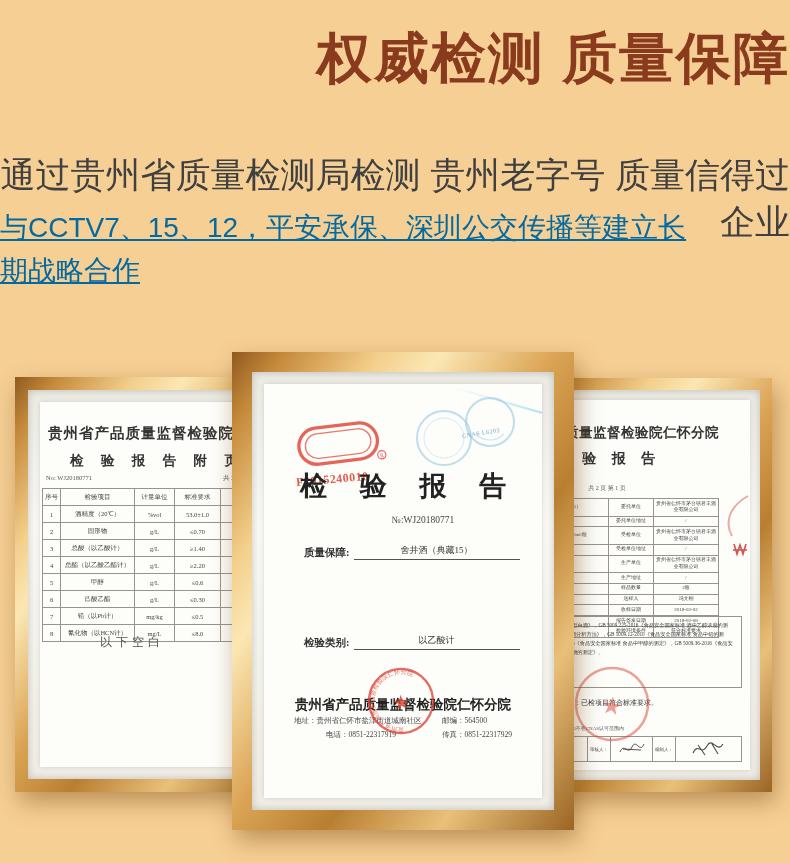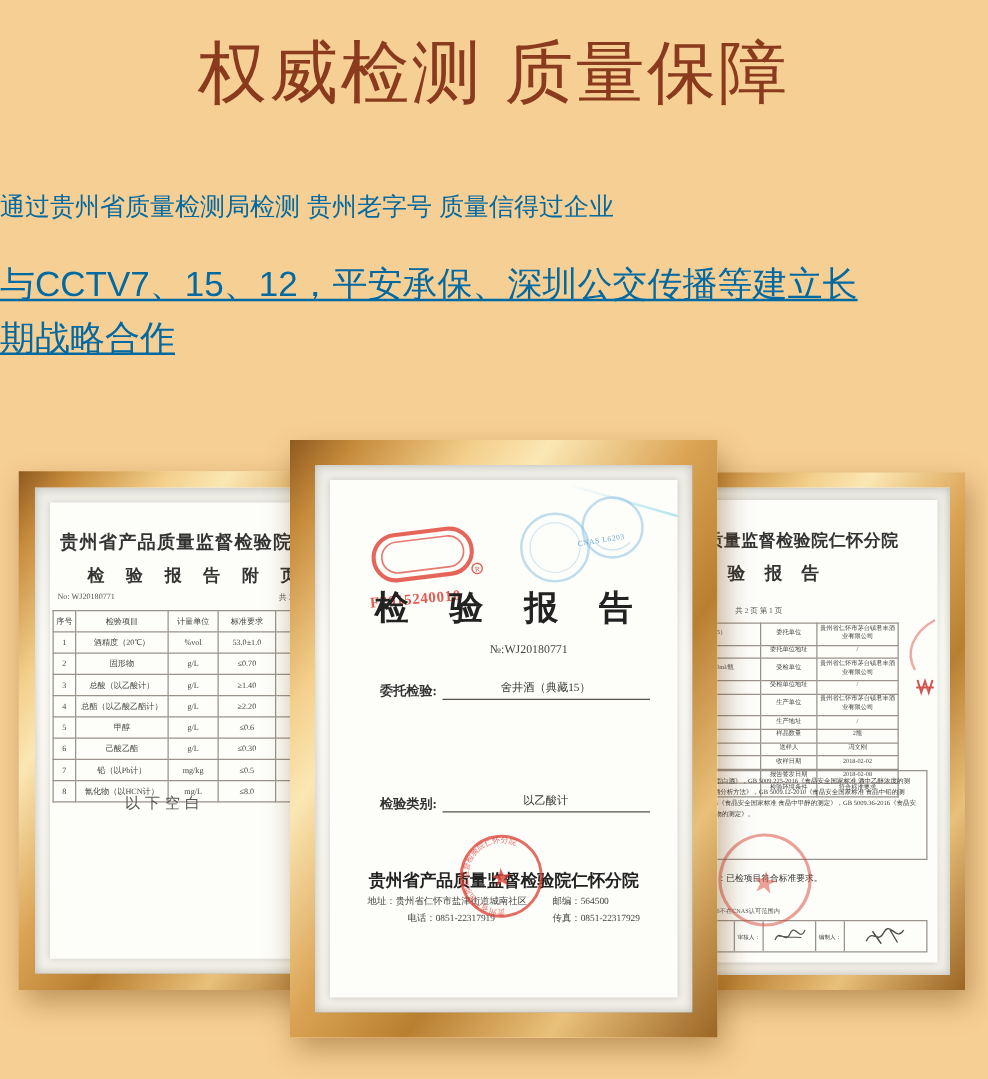--- a/index.html
+++ b/index.html
@@ -3,26 +3,26 @@
 <meta charset="utf-8">
 <style>
   html,body{margin:0;padding:0;}
   body{
     width:790px;height:863px;position:relative;overflow:hidden;
     background:#f6cf95;
     font-family:"Liberation Sans",sans-serif;
   }
   
   .hero-title{
-    position:absolute;top:22px;left:0;right:0;text-align:center;
-    font-size:55px;font-weight:400;color:#8a3a1d;letter-spacing:2px;
+    position:absolute;top:22px;left:0;right:0;text-align:right;
+    font-size:55px;font-weight:700;color:#8a3a1d;letter-spacing:2px;
   }
   .hero-sub1{
-    position:absolute;top:152px;left:0;right:0;text-align:left;
-    font-size:20px;color:#0369a1;font-weight:500;
+    position:absolute;top:152px;left:0;right:0;text-align:right;
+    font-size:35px;color:#404040;font-weight:500;
   }
   .hero-sub2{
     position:absolute;top:206px;left:0;right:0;
     font-size:28px;color:#0369a1;font-weight:500;line-height:43px;text-decoration:underline;
   }
   
   .cert{position:absolute;box-sizing:border-box;}
   .frame{
     width:100%;height:100%;box-sizing:border-box;padding:var(--fw);
     background:linear-gradient(125deg,#8f5a20 0%,#c68b3b 8%,#f3cf8b 22%,#fbe7b4 31%,#dba455 48%,#b97f31 63%,#e9c07a 80%,#9a6524 100%);
@@ -313,21 +313,21 @@
             <circle cx="38" cy="48" r="20" fill="none" stroke="rgba(140,195,226,.35)" stroke-width="1"></circle>
             <circle cx="84" cy="32" r="24" fill="none" stroke="rgba(140,195,226,.55)" stroke-width="2"></circle>
             <path d="M70 44 C78 52 90 52 98 44" fill="none" stroke="rgba(140,195,226,.4)" stroke-width="1.2"></path>
           </svg>
           <div class="abs c-cnastext nowrap">CNAS L6203</div>
 
           <div class="abs c-title nowrap">检 验 报 告</div>
           <div class="abs c-no nowrap">№:WJ20180771</div>
 
           <div class="c-field" style="top:160px">
-            <span class="lab">委托检验:</span>
+            <span class="lab">质量保障:</span>
             <span class="val">舍井酒（典藏15）</span>
           </div>
           <div class="c-field" style="top:250px">
             <span class="lab">检验类别:</span>
             <span class="val">以乙酸计</span>
           </div>
 
           <div class="abs c-org nowrap">贵州省产品质量监督检验院仁怀分院</div>
           <div class="abs c-addr1 nowrap">地址：贵州省仁怀市盐津街道城南社区</div>
           <div class="abs c-zip nowrap">邮编：564500</div>

